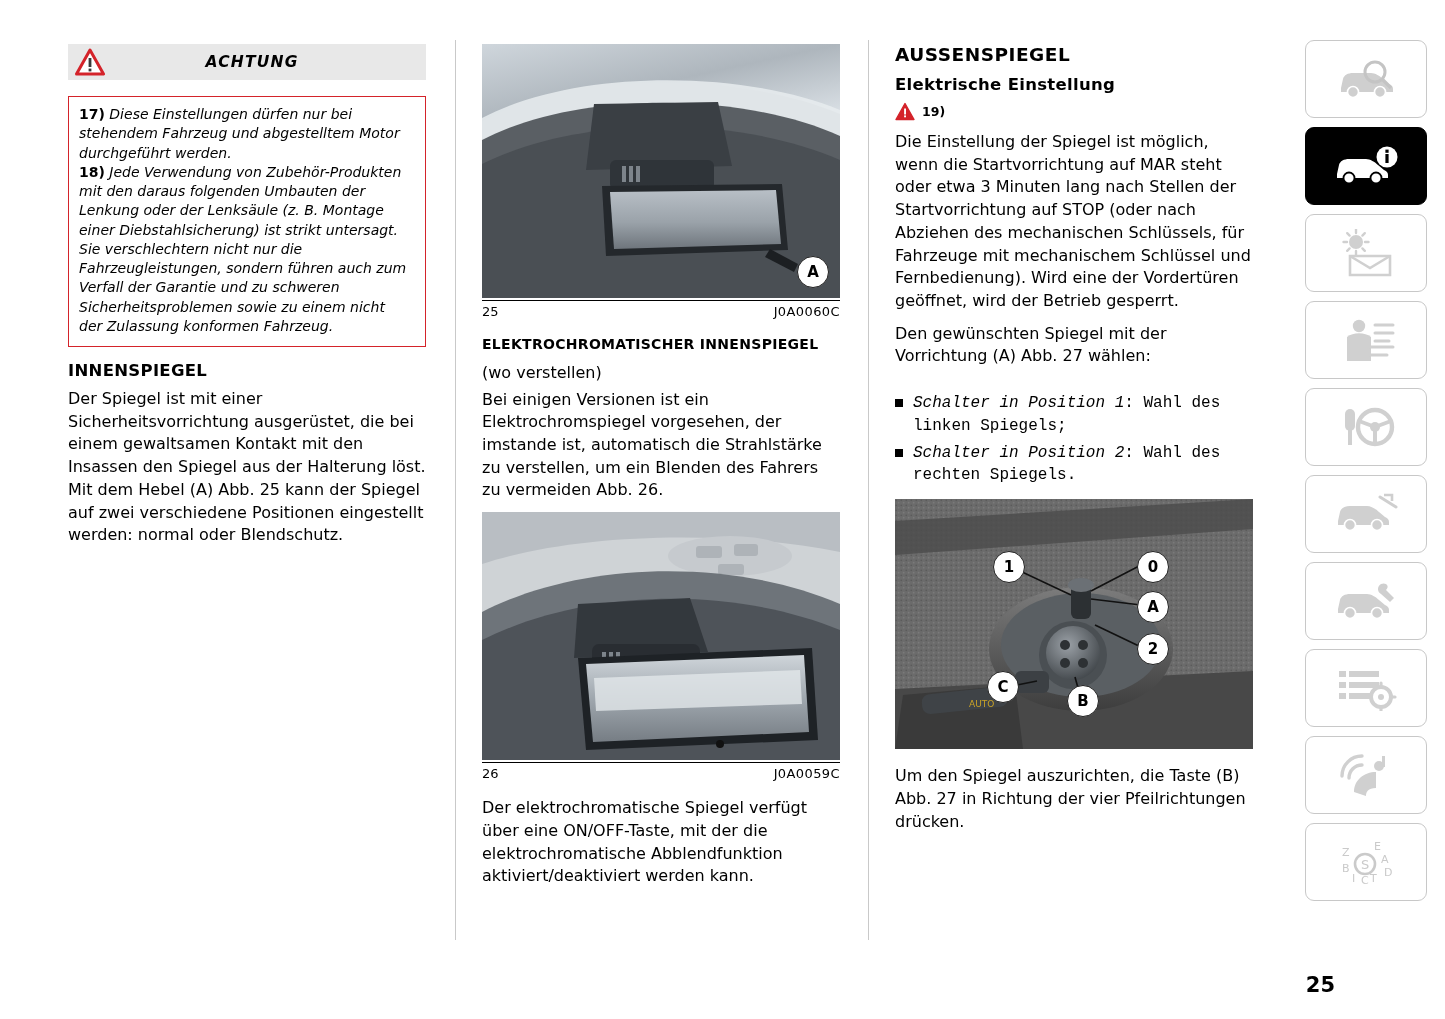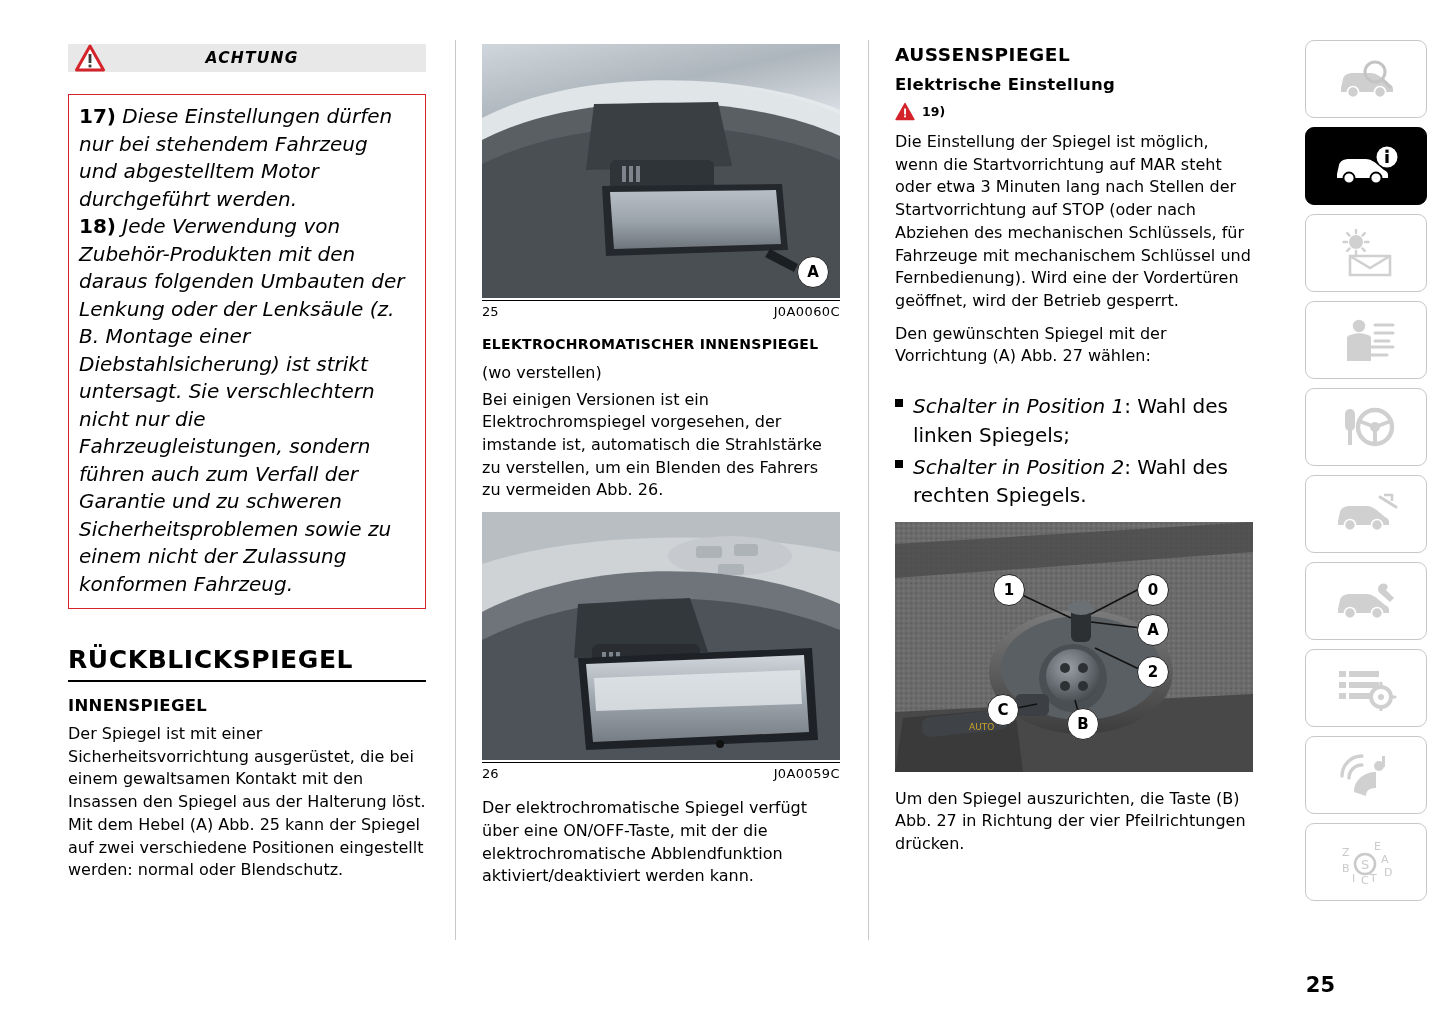--- a/index.html
+++ b/index.html
@@ -39,44 +39,44 @@
     background: #c9c9c9;
   }
   .vrule1 { left: 455px; }
   .vrule2 { left: 868px; }
 
   
   .warn-head {
     display: flex;
     align-items: center;
     background: #e8e8e8;
-    height: 28px;
+    height: 36px;
     width: 358px;
   }
   .warn-head .tri {
     width: 44px;
     display: flex;
     justify-content: center;
     align-items: center;
   }
   .warn-title {
     flex: 1;
     text-align: center;
     font-style: italic;
     font-weight: bold;
     font-size: 15.5px;
     letter-spacing: 1.2px;
     padding-right: 34px;
   }
   .warn-box {
     border: 1.6px solid #d4232a;
-    margin-top: 22px;
+    margin-top: 16px;
     padding: 8px 18px 10px 10px;
     font-style: italic;
-    font-size: 20px;
+    font-size: 14px;
     line-height: 1.375;
   }
 
   h1.section {
     font-size: 25px;
     font-weight: bold;
     letter-spacing: 0.6px;
     margin: 36px 0 0 0;
     padding-bottom: 6px;
     border-bottom: 2.5px solid #000;
@@ -134,25 +134,26 @@
     color: #000;
     font-size: 15px;
     font-weight: bold;
     display: flex;
     align-items: center;
     justify-content: center;
   }
 
   
   .bullet-row {
-    font-size: 20px;
+    font-size: 16px;
     line-height: 1.42;
     margin: 0 0 4px 0;
     padding-left: 18px;
     position: relative;
+    font-family: Liberation Mono, monospace;
   }
   .bullet-row .sq {
     position: absolute;
     left: 0; top: 7px;
     width: 8px; height: 8px;
     background: #000;
   }
   .bullet-row i { font-style: italic; }
 
   
@@ -217,21 +218,20 @@
       <div class="warn-title">ACHTUNG</div>
     </div>
 
     <div class="warn-box">
       <span style="font-style:normal;font-weight:bold;">17)</span>
       <span>Diese Einstellungen dürfen nur bei stehendem Fahrzeug und abgestelltem Motor durchgeführt werden.</span><br>
       <span style="font-style:normal;font-weight:bold;">18)</span>
       <span>Jede Verwendung von Zubehör-Produkten mit den daraus folgenden Umbauten der Lenkung oder der Lenksäule (z. B. Montage einer Diebstahlsicherung) ist strikt untersagt. Sie verschlechtern nicht nur die Fahrzeugleistungen, sondern führen auch zum Verfall der Garantie und zu schweren Sicherheitsproblemen sowie zu einem nicht der Zulassung konformen Fahrzeug.</span>
     </div>
 
-    <h1 class="section">RÜCKBLICKSPIEGEL</h1>
     <h2 class="sub">INNENSPIEGEL</h2>
     <p class="body">Der Spiegel ist mit einer Sicherheitsvorrichtung ausgerüstet, die bei einem gewaltsamen Kontakt mit den Insassen den Spiegel aus der Halterung löst. Mit dem Hebel (A) Abb. 25 kann der Spiegel auf zwei verschiedene Positionen eingestellt werden: normal oder Blendschutz.</p>
   </div>
 
   <div class="col col2">
 
     <div class="figure">
       <div class="fig-img" style="height:254px;">
         <svg width="358" height="254" viewBox="0 0 358 254">
           <defs>

